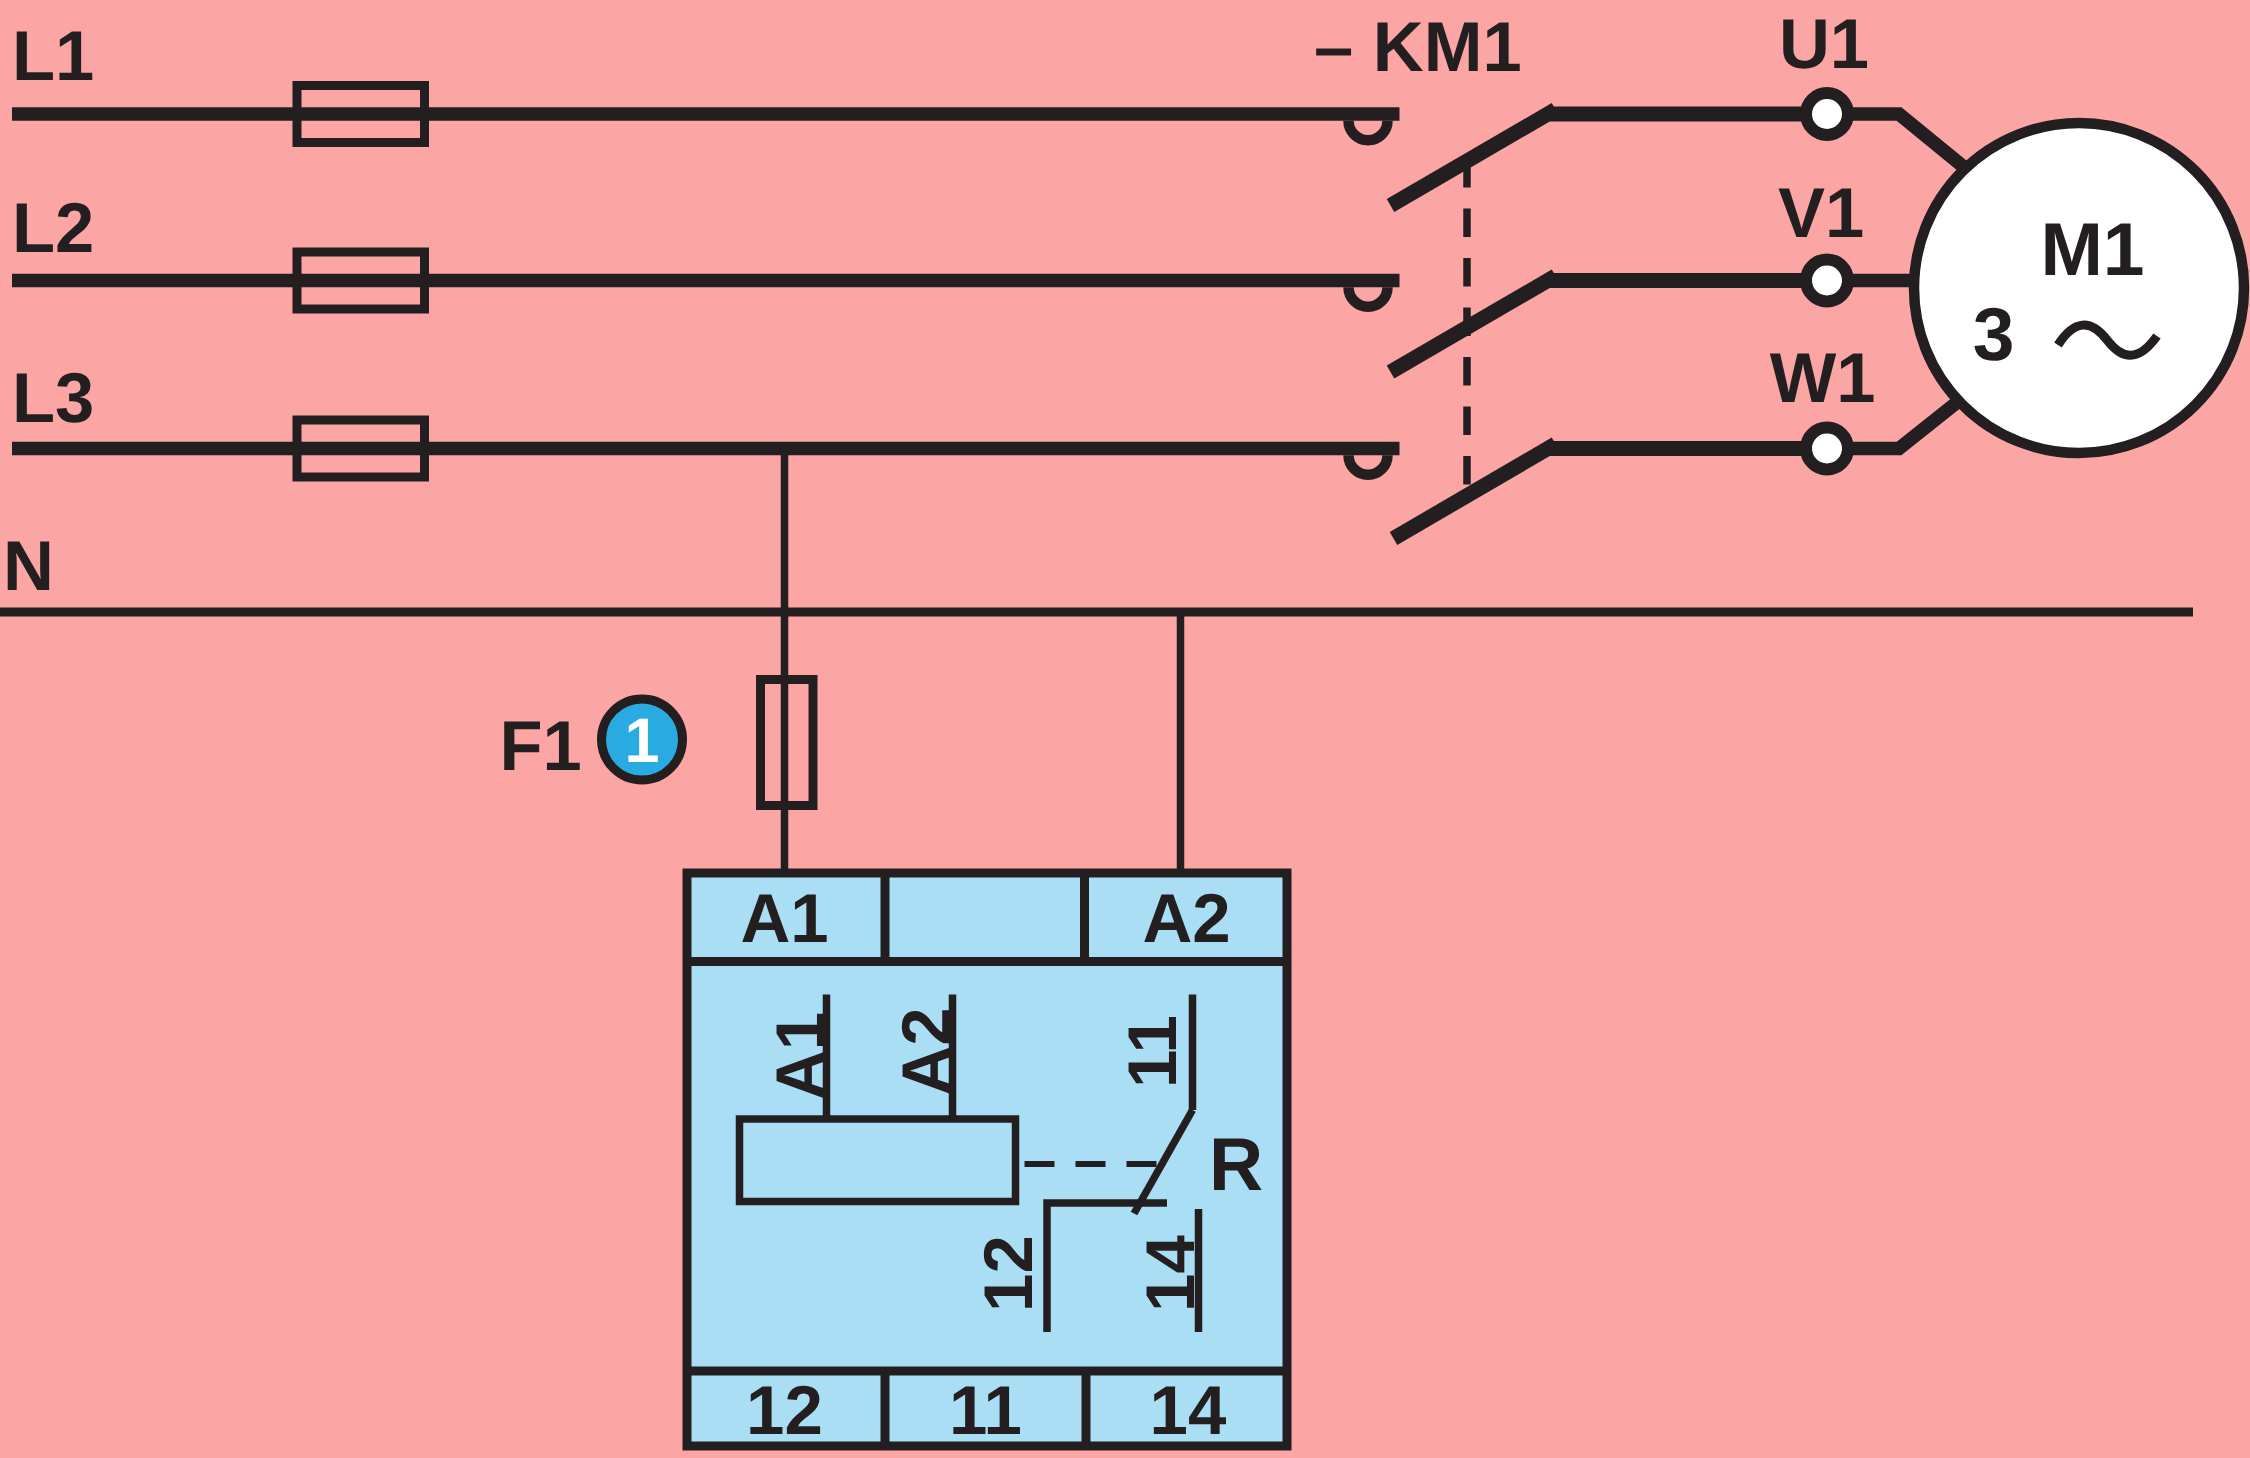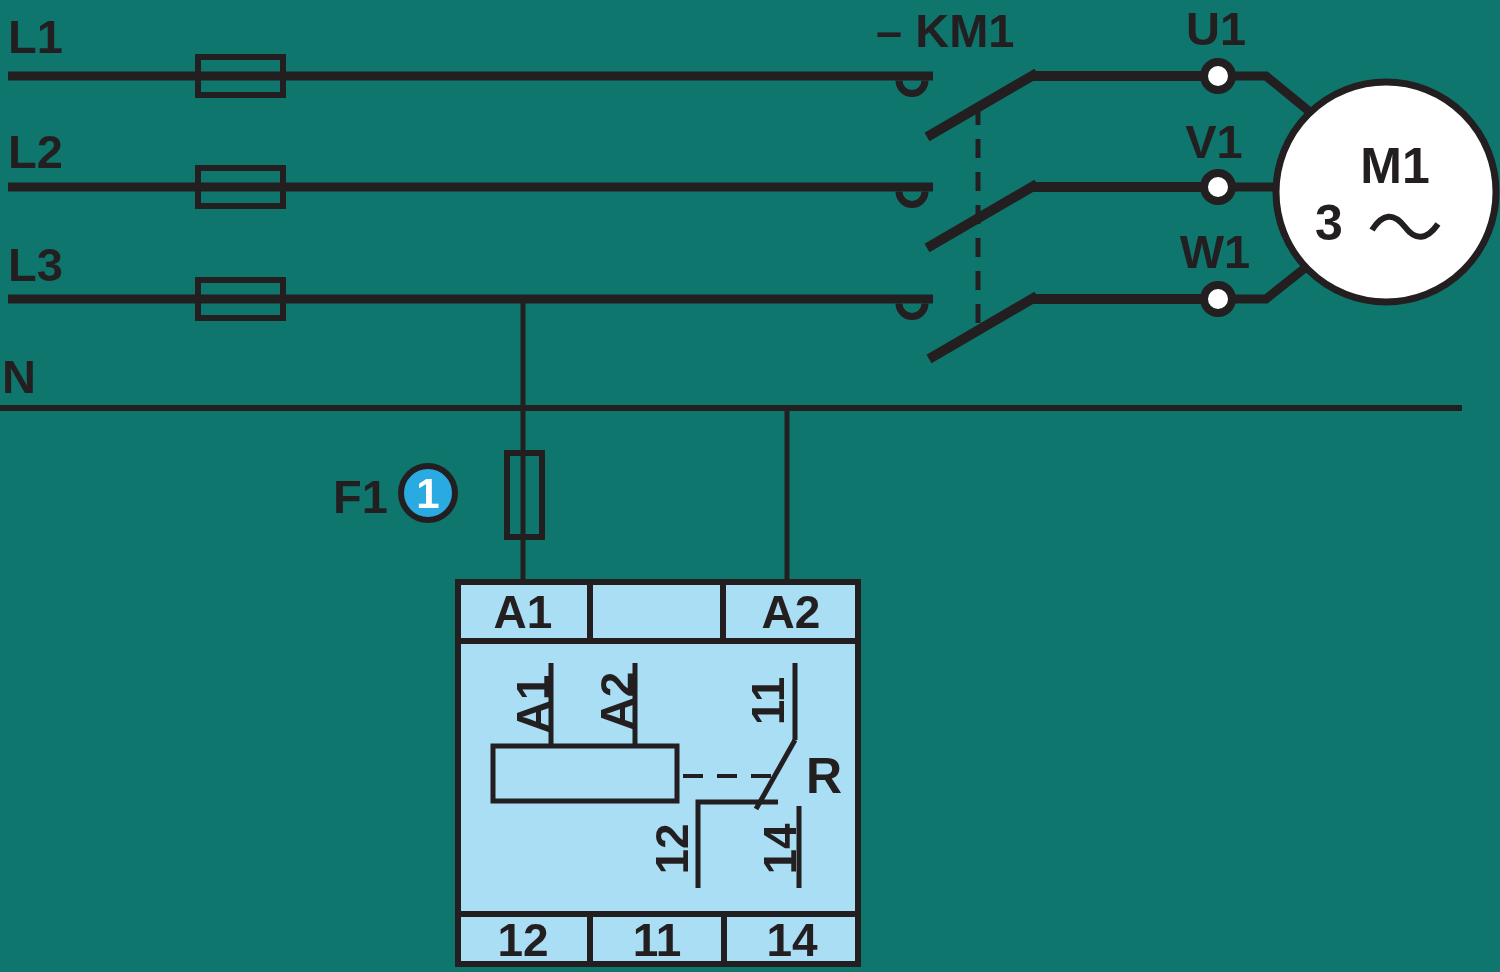--- a/index.html
+++ b/index.html
@@ -1,16 +1,16 @@
 <!DOCTYPE html>
 <html><head>
 <meta charset="utf-8">
 <style>
   html,body{margin:0;padding:0;background:#fff;}
-  .stage{position:relative;width:1500px;height:972px;background:#0f766e;overflow:hidden;}
+  .stage{position:relative;width:1500px;height:972px;background:#fca5a5;overflow:hidden;}
   svg{display:block;}
   .lbl{font-family:"Liberation Sans","DejaVu Sans",sans-serif;font-weight:bold;}
   .f47{font-size:47px;}
   .f50{font-size:50px;}
   .f46{font-size:46px;}
   .f42{font-size:42px;}
 </style>
 </head>
 <body>
 

